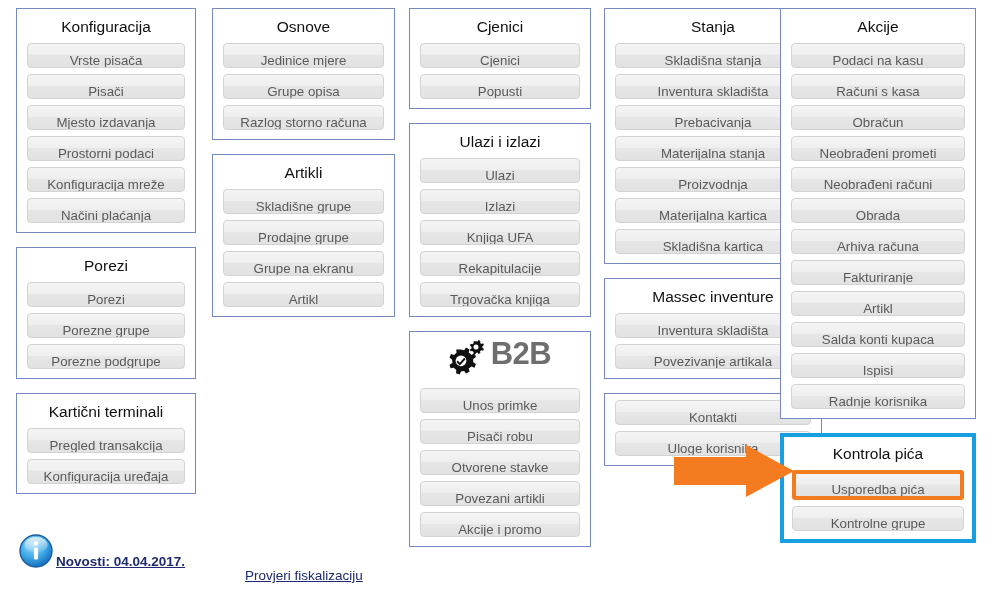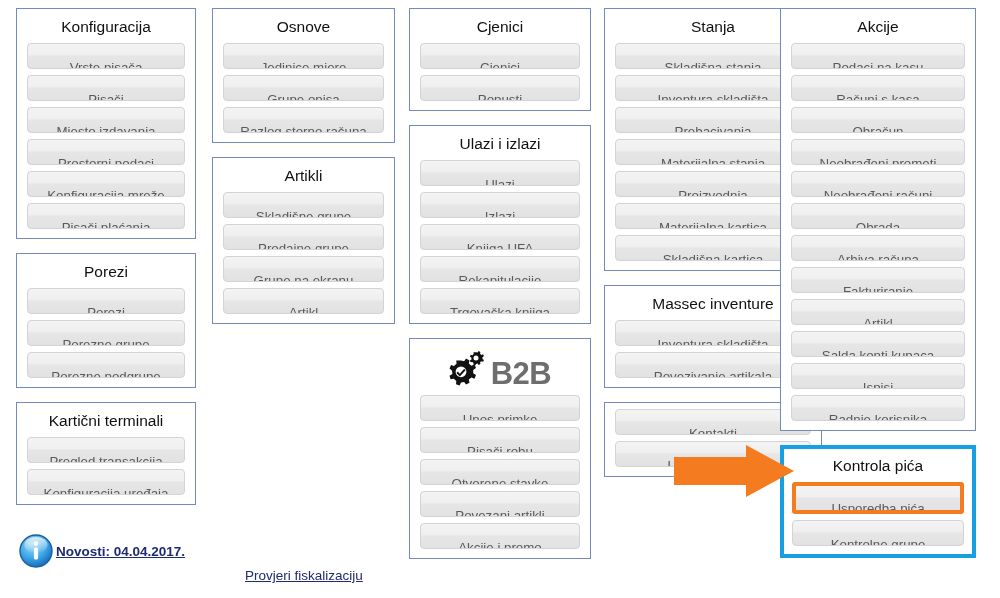--- a/index.html
+++ b/index.html
@@ -53,28 +53,28 @@
     font-size: 13.3px;
     color: #5a5a5a;
     background: linear-gradient(to bottom, #f4f4f4 0%, #efefef 45%, #e6e6e6 50%, #e2e2e2 100%);
     border: 1px solid #d3d3d3;
     border-radius: 4px;
     margin-bottom: 6px;
     cursor: pointer;
     white-space: nowrap;
     overflow: hidden;
     font-family: "Liberation Sans", sans-serif;
-    padding: 12px;
+    padding: 5px;
   }
   .menu-btn:last-child { margin-bottom: 0; }
 
   
   .b2b-logo {
     display: flex;
-    align-items: flex-end;
+    align-items: flex-start;
     justify-content: center;
     gap: 0;
     height: 44px;
     padding-bottom: 6px;
   }
   .b2b-text {
     font-size: 31px;
     font-weight: bold;
     color: #6e6e6e;
     letter-spacing: -0.5px;
@@ -93,21 +93,21 @@
     height: 30px;
     line-height: 21px;
   }
 
   
   .footer-news {
     position: absolute;
     left: 18px;
     top: 533px;
     display: flex;
-    align-items: center;
+    align-items: flex-end;
     gap: 2px;
   }
   .info-icon { width: 36px; height: 36px; flex: 0 0 36px; }
   .news-link {
     font-size: 13.5px;
     font-weight: bold;
     color: #1f2a70;
     text-decoration: underline;
     cursor: pointer;
     white-space: nowrap;
@@ -140,21 +140,21 @@
 
   <div id="columns-host">
       <div class="column" style="left: 16px; width: 180px;">
         <div class="panel">
           <div class="panel-title">Konfiguracija</div>
           <button class="menu-btn">Vrste pisača</button>
           <button class="menu-btn">Pisači</button>
           <button class="menu-btn">Mjesto izdavanja</button>
           <button class="menu-btn">Prostorni podaci</button>
           <button class="menu-btn">Konfiguracija mreže</button>
-          <button class="menu-btn">Pisači plaćanja</button>
+          <button class="menu-btn">Načini plaćanja</button>
         </div>
         <div class="panel">
           <div class="panel-title">Porezi</div>
           <button class="menu-btn">Porezi</button>
           <button class="menu-btn">Porezne grupe</button>
           <button class="menu-btn">Porezne podgrupe</button>
         </div>
         <div class="panel">
           <div class="panel-title">Kartični terminali</div>
           <button class="menu-btn">Pregled transakcija</button>

